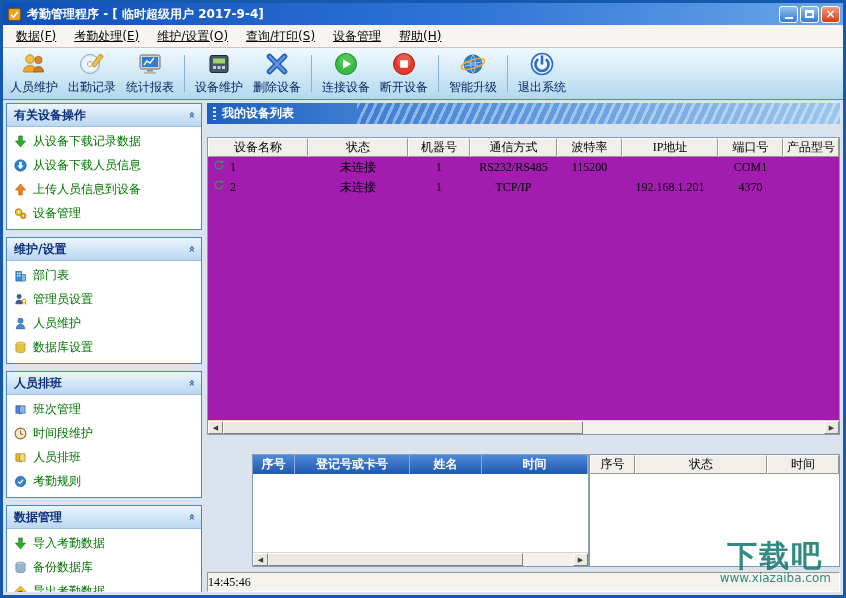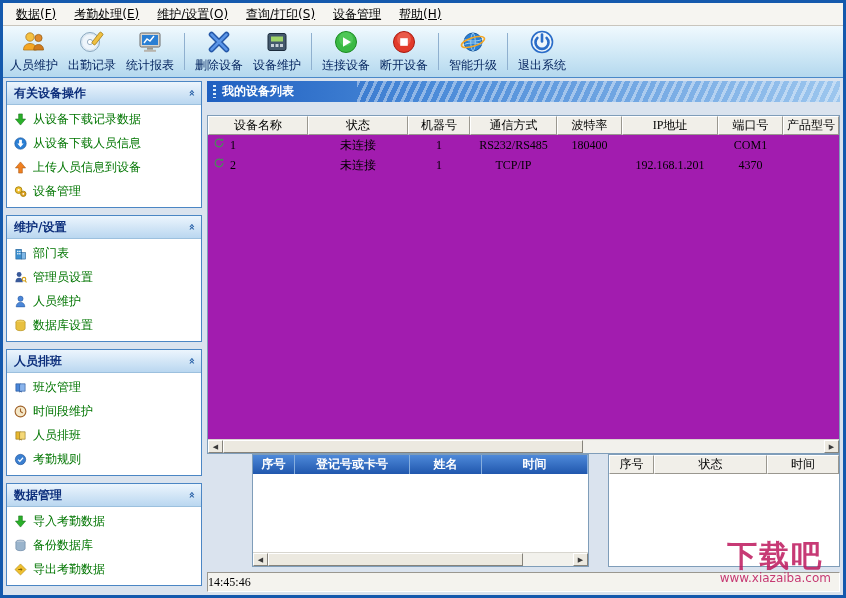--- a/index.html
+++ b/index.html
@@ -71,45 +71,61 @@
   .table-body { flex:1; }
 
   
   .hscroll { height:14px; flex:0 0 14px; background:#f2f1ec; border-top:1px solid #d8d6cf; display:flex; }
   .sb-btn { width:15px; height:13px; background:#ece9e0; border:1px solid; border-color:#fff #86837b #86837b #fff;
             display:flex; align-items:center; justify-content:center; font-size:7px; color:#3a3a3a; cursor:pointer; }
   .sb-thumb { height:13px; background:#ece9e0; border:1px solid; border-color:#fff #86837b #86837b #fff; cursor:pointer; }
   .sb-track { flex:1; }
 
   
-  .bottom-row { height:113px; flex:0 0 113px; display:flex; gap:19px; margin-top:0;padding-left:45px; }
+  .bottom-row { height:113px; flex:0 0 113px; display:flex; gap:0; margin-top:19px;padding-left:45px; }
   .bl-panel { width:337px; flex:0 0 337px; border:1px solid #7f9db9; background:#fff; display:flex; flex-direction:column; }
   .blgrid { display:grid; grid-template-columns:42px 115px 72px minmax(30px,1fr); }
   .blh-cell { height:19px; background:linear-gradient(#4e89d9,#2057ad); color:#fff; font-weight:bold;
               display:flex; align-items:center; justify-content:center; border-right:1px solid #86aede;
               overflow:hidden; white-space:nowrap; cursor:pointer; }
   .br-panel { flex:1; border:1px solid #7f9db9; background:#fff; display:flex; flex-direction:column; min-width:0; }
   .brgrid { display:grid; grid-template-columns:45px minmax(40px,1fr) 72px; }
   .panel-body { flex:1; background:#fff; }
 
   
   .statusbar { height:20px; flex:0 0 20px; margin-top:5px; border:1px solid; border-color:#9a978f #fff #fff #9a978f;
                background:#f4f3ee; display:flex; align-items:center; justify-content:flex-start; color:#000; }
 
   
-  .watermark { position:absolute; right:12px; bottom:10px; text-align:center; color:#be185d;
+  .watermark { position:absolute; right:12px; bottom:10px; text-align:center; color:#0f766e;
                opacity:.85; pointer-events:none; line-height:1.1; }
   .wm1 { font-size:30px; font-weight:bold; letter-spacing:2px; }
   .wm2 { font-size:12px; }
 </style>
 </head>
 <body>
 
 <div class="window">
 
+  <div class="titlebar">
+    <span class="app-icon">
+      <svg width="15" height="15" viewBox="0 0 16 16">
+          <rect x="1.5" y="1.5" width="13" height="13" rx="2.5" fill="#f0a020" stroke="#7a5200"></rect>
+          <path d="M4.5 8.5l2.5 2.5L11.5 5" stroke="#fff" stroke-width="1.8" fill="none"></path>
+        </svg>
+    </span>
+    <span class="title">考勤管理程序 - [ 临时超级用户 2017-9-4]</span>
+    <span class="win-btn minmax">
+        <span class="glyph-min"></span>
+      </span>
+    <span class="win-btn minmax">
+        <span class="glyph-max"></span>
+      </span>
+    <span class="win-btn close">×</span>
+  </div>
 
   <div class="menubar">
     <span class="menu-item">数据(F)</span>
     <span class="menu-item">考勤处理(E)</span>
     <span class="menu-item">维护/设置(O)</span>
     <span class="menu-item">查询/打印(S)</span>
     <span class="menu-item">设备管理</span>
     <span class="menu-item">帮助(H)</span>
   </div>
 
@@ -145,37 +161,37 @@
             <rect x="10" y="18.5" width="6" height="2.2" fill="#9a968e"></rect>
             <rect x="7" y="20.8" width="12" height="2" fill="#b8b4ac"></rect>
           </svg>
       </span>
       <span class="tb-label">统计报表</span>
     </div>
     <div class="tb-sep"></div>
     <div class="tb-btn">
       <span class="tb-ico">
         <svg width="26" height="26" viewBox="0 0 26 26">
-            <path d="M5.5 5.5L20.5 20.5M20.5 5.5L5.5 20.5" stroke="#2457a8" stroke-width="5.5" stroke-linecap="round"></path>
-            <path d="M5.5 5.5L20.5 20.5M20.5 5.5L5.5 20.5" stroke="#5b96e8" stroke-width="2.5" stroke-linecap="round"></path>
-          </svg>
-      </span>
-      <span class="tb-label">删除设备</span>
-    </div>
-    <div class="tb-btn">
-      <span class="tb-ico">
-        <svg width="26" height="26" viewBox="0 0 26 26">
             <rect x="4" y="4.5" width="18" height="17" rx="2" fill="#44586c" stroke="#1a2a3a"></rect>
             <rect x="7" y="7.5" width="12" height="5" fill="#9fd468"></rect>
             <rect x="7" y="15" width="3" height="3" fill="#c8d0d8"></rect>
             <rect x="11.5" y="15" width="3" height="3" fill="#c8d0d8"></rect>
             <rect x="16" y="15" width="3" height="3" fill="#c8d0d8"></rect>
           </svg>
       </span>
       <span class="tb-label">设备维护</span>
+    </div>
+    <div class="tb-btn">
+      <span class="tb-ico">
+        <svg width="26" height="26" viewBox="0 0 26 26">
+            <path d="M5.5 5.5L20.5 20.5M20.5 5.5L5.5 20.5" stroke="#2457a8" stroke-width="5.5" stroke-linecap="round"></path>
+            <path d="M5.5 5.5L20.5 20.5M20.5 5.5L5.5 20.5" stroke="#5b96e8" stroke-width="2.5" stroke-linecap="round"></path>
+          </svg>
+      </span>
+      <span class="tb-label">删除设备</span>
     </div>
     <div class="tb-sep"></div>
     <div class="tb-btn">
       <span class="tb-ico">
         <svg width="26" height="26" viewBox="0 0 26 26">
             <circle cx="13" cy="13" r="10.5" fill="#3ab944" stroke="#1a8a20"></circle>
             <circle cx="13" cy="10" r="7" fill="#5ed468" opacity=".55"></circle>
             <path d="M10 8.2l8 4.8-8 4.8z" fill="#fff"></path>
           </svg>
       </span>
@@ -420,21 +436,21 @@
             <span class="gr-cell name">
               <span><svg width="12" height="12" viewBox="0 0 14 14">
                     <path d="M11.5 7a4.5 4.5 0 1 1-1.3-3.2" fill="none" stroke="#4a8a5a" stroke-width="1.4"></path>
                     <path d="M11.8 1.2v3.4H8.4z" fill="#4a8a5a"></path>
                   </svg></span>
               <span>1</span>
             </span>
             <span class="gr-cell">未连接</span>
             <span class="gr-cell">1</span>
             <span class="gr-cell">RS232/RS485</span>
-            <span class="gr-cell">180400</span>
+            <span class="gr-cell">115200</span>
             <span class="gr-cell"></span>
             <span class="gr-cell">COM1</span>
             <span class="gr-cell"></span>
           </div>
           <div class="dgrid grid-row">
             <span class="gr-cell name">
               <span><svg width="12" height="12" viewBox="0 0 14 14">
                     <path d="M11.5 7a4.5 4.5 0 1 1-1.3-3.2" fill="none" stroke="#4a8a5a" stroke-width="1.4"></path>
                     <path d="M11.8 1.2v3.4H8.4z" fill="#4a8a5a"></path>
                   </svg></span>

